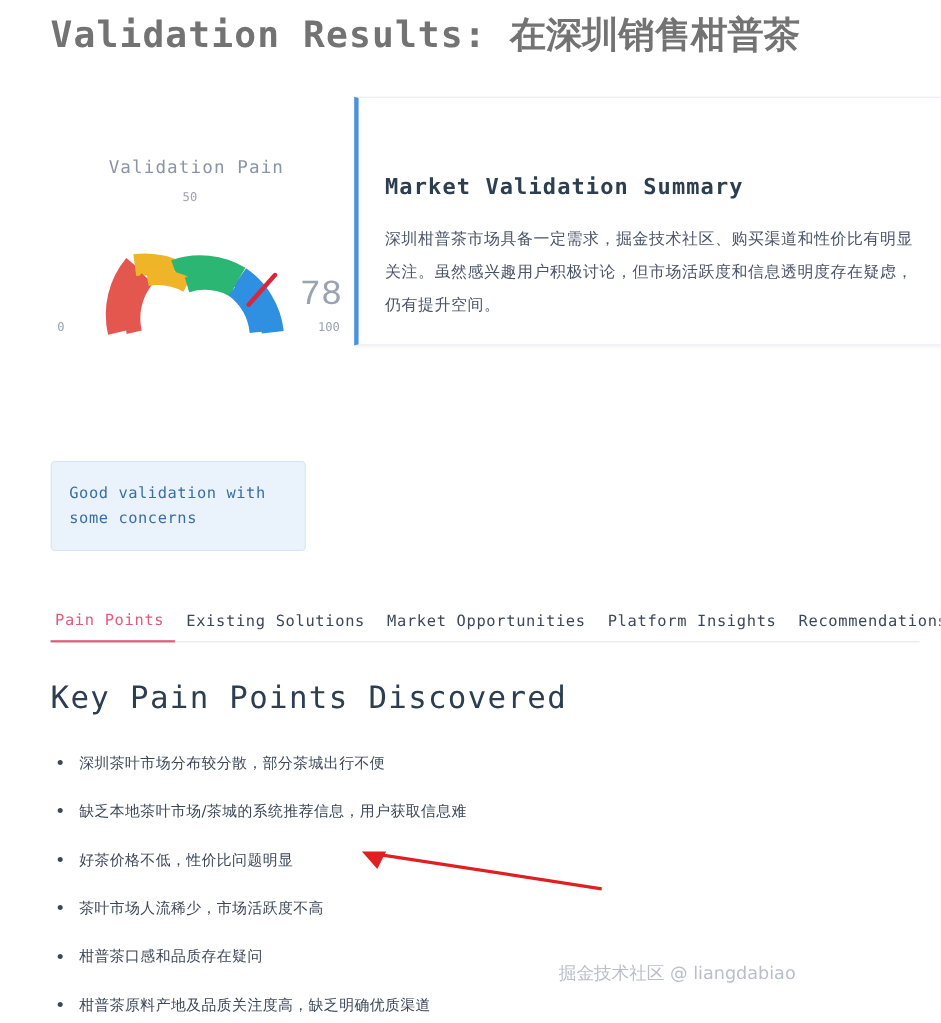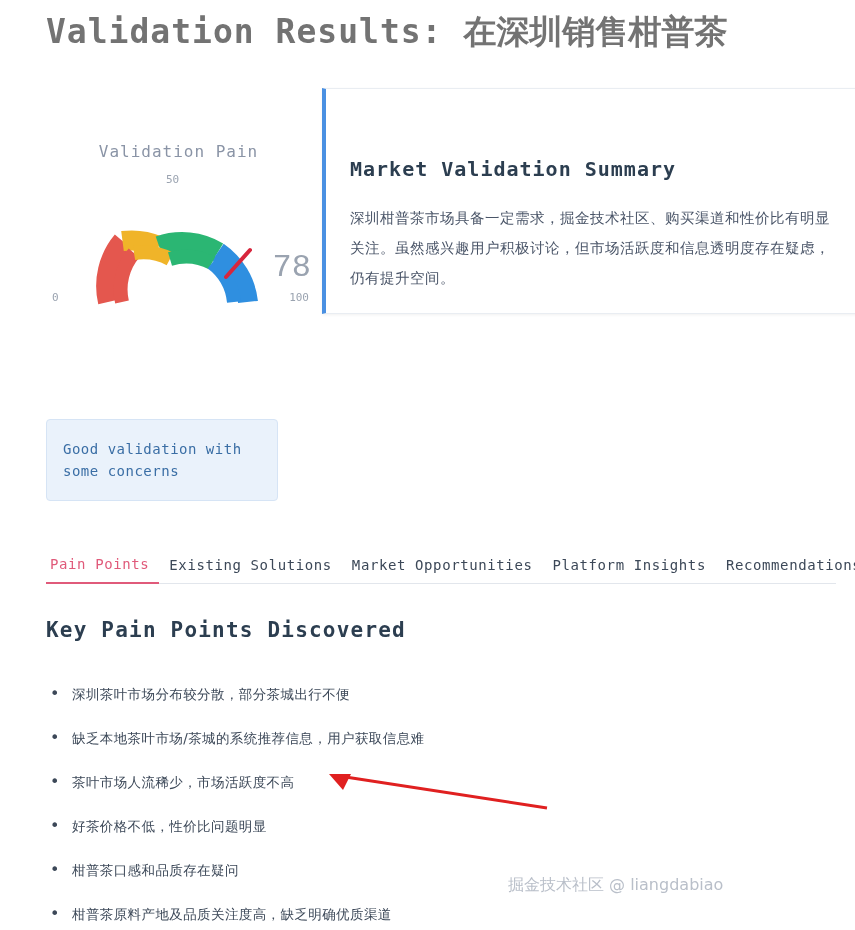--- a/index.html
+++ b/index.html
@@ -157,22 +157,22 @@
     color: #e05a7a;
     border-bottom: 2px solid #e05a7a;
     margin-bottom: -1px;
   }
 
   
   .section-title {
     position: absolute;
     left: 46px;
     top: 618px;
-    font-size: 21px;
-    font-weight: bold;
+    font-size: 28px;
+    font-weight: normal;
     color: #2c3e50;
     letter-spacing: 1.2px;
   }
   .point-list {
     position: absolute;
     left: 46px;
     top: 672px;
     width: 780px;
     margin: 0;
     padding: 0;
@@ -271,22 +271,22 @@
     <div class="tab">Market Opportunities</div>
     <div class="tab">Platform Insights</div>
     <div class="tab">Recommendations</div>
   </div>
 
   <div class="section-title">Key Pain Points Discovered</div>
 
   <ul class="point-list">
     <li class="point-item">深圳茶叶市场分布较分散，部分茶城出行不便</li>
     <li class="point-item">缺乏本地茶叶市场/茶城的系统推荐信息，用户获取信息难</li>
+    <li class="point-item">好茶价格不低，性价比问题明显</li>
     <li class="point-item">茶叶市场人流稀少，市场活跃度不高</li>
-    <li class="point-item">好茶价格不低，性价比问题明显</li>
     <li class="point-item">柑普茶口感和品质存在疑问</li>
     <li class="point-item">柑普茶原料产地及品质关注度高，缺乏明确优质渠道</li>
   </ul>
 
   <svg class="arrow" viewBox="0 0 225 40">
     <line x1="222" y1="38" x2="14" y2="6" stroke="#e02020" stroke-width="3"></line>
     <polygon points="4,4 26,4 18,20" fill="#e02020"></polygon>
   </svg>
 
   <div class="watermark">掘金技术社区 @ liangdabiao</div>

